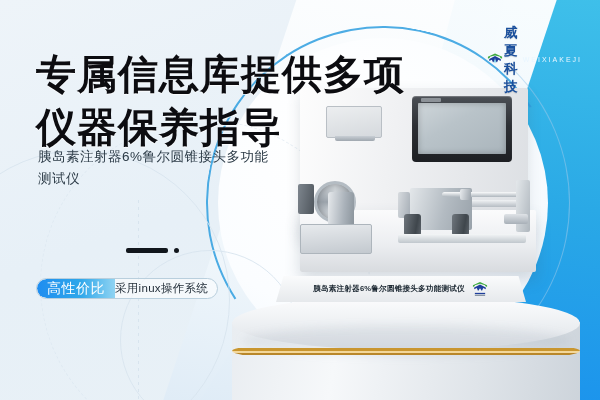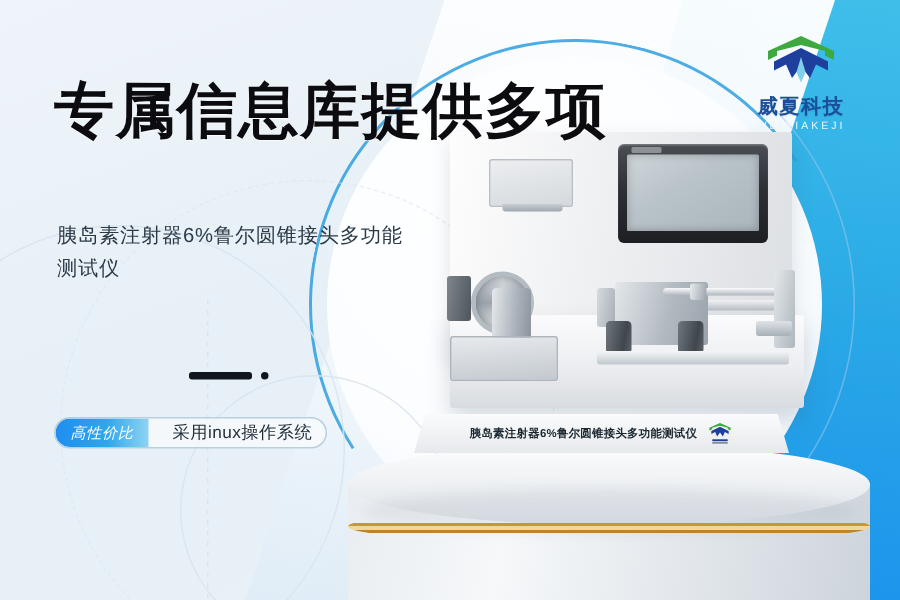--- a/index.html
+++ b/index.html
@@ -132,39 +132,38 @@
     border-radius: 11px;
     background: rgba(255,255,255,.55);
     overflow: hidden;
     height: 21px;
   }
   .badge-pill {
     display: flex; align-items: center; justify-content: center;
     padding: 0 10px;
     background: linear-gradient(90deg, #1f8df0 0%, #2ea7ea 55%, #8fd3f2 100%);
     color: #ffffff;
-    font-size: 10px;
+    font-size: 14px;
     letter-spacing: .5px;
     border-radius: 11px 0 0 11px;
-    font-style: italic;
   }
   .badge-text {
     display: flex; align-items: center;
-    padding: 0 9px 0 16px;
+    padding: 0 9px 0 0;
     color: #1f2b36;
     font-size: 11.5px;
     letter-spacing: .3px;
   }
 
   
   .logo {
     position: absolute; right: 18px; top: 22px;
     z-index: 40;
     width: 96px;
-    display: flex; flex-direction: column; align-items: center;
+    display: flex; flex-direction: row; align-items: center;
   }
   .logo-mark { width: 56px; height: 38px; }
   .logo-cn {
     margin-top: 2px;
     font-size: 13.5px; font-weight: bold; color: #1a4f9c;
     letter-spacing: 1px;
     text-shadow: 0 1px 1px rgba(0,0,0,.12);
   }
   .logo-en {
     font-size: 7px; color: #e9f6ff; letter-spacing: 2px;
@@ -361,20 +360,21 @@
   <div class="bg-circle-white"></div>
   <div class="bg-circle-ring"></div>
   <div class="bg-circle-ring2"></div>
   <div class="ghost-circle gc1"></div>
   <div class="ghost-circle gc2"></div>
   <div class="ghost-circle gc3"></div>
   <div class="ghost-vline"></div>
 
   <div class="headline">
     <div class="line">专属信息库提供多项</div>
+    <div class="line">仪器保养指导</div>
   </div>
 
   <div class="subtitle">胰岛素注射器6%鲁尔圆锥接头多功能测试仪</div>
 
   <div class="divider-row">
     <div class="divider-bar"></div>
     <div class="divider-dot"></div>
   </div>
 
   <div class="badge-row">

